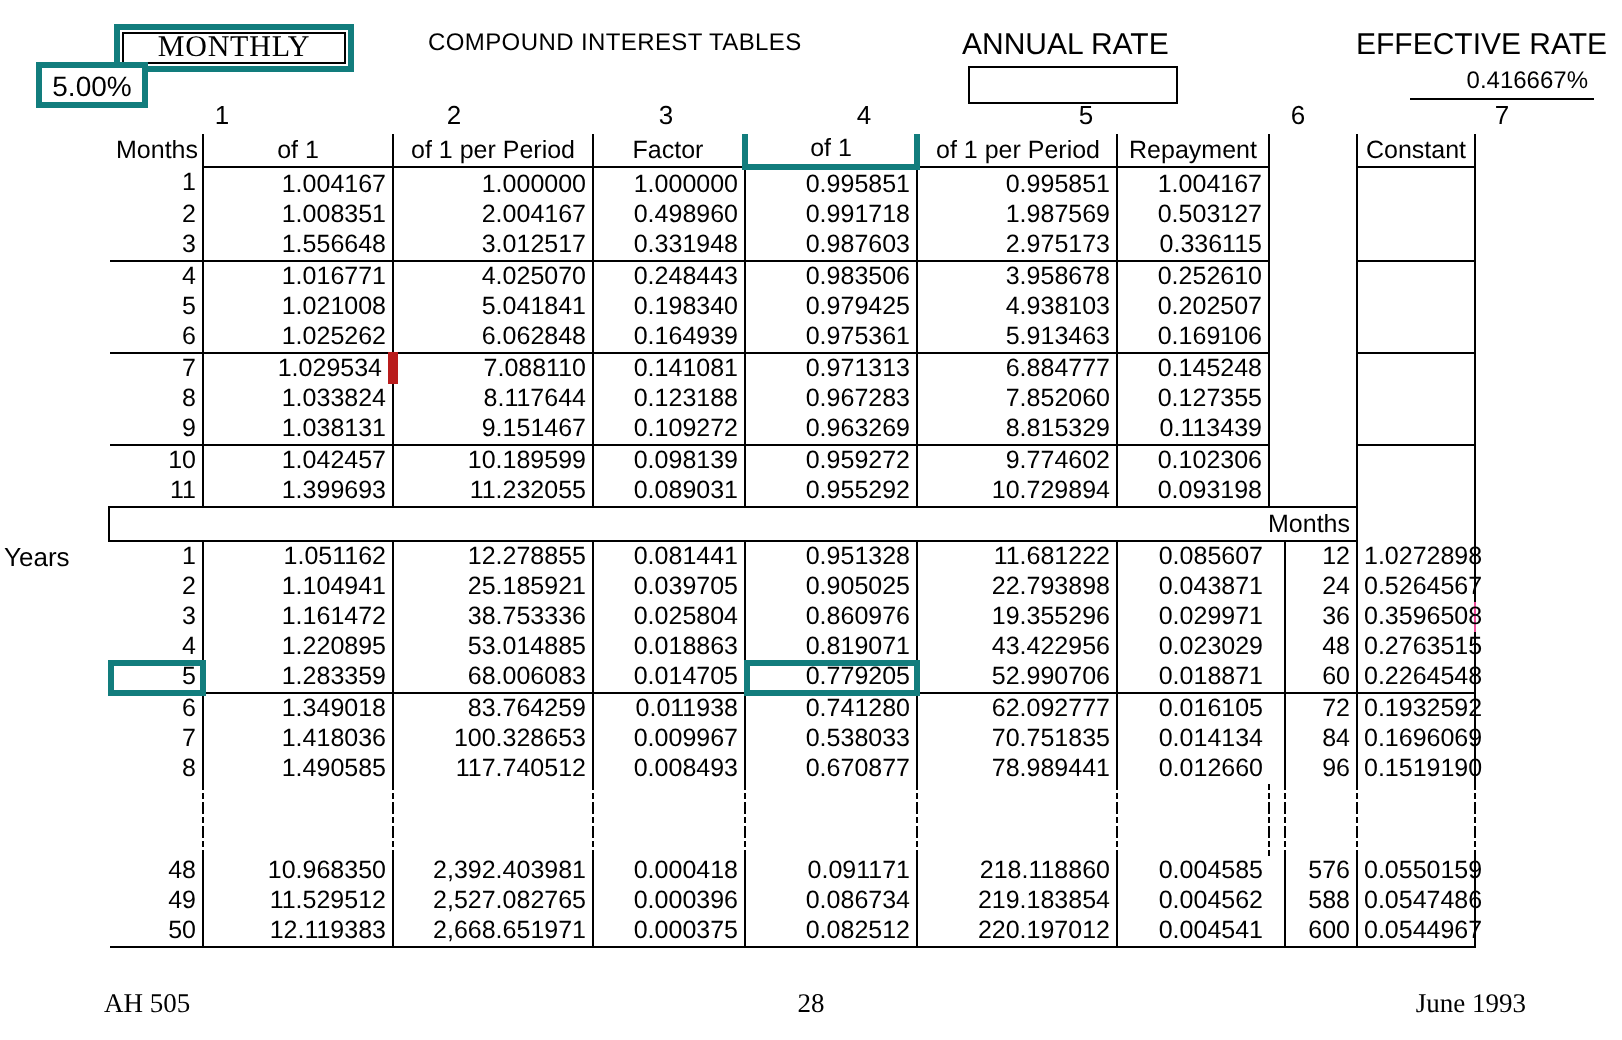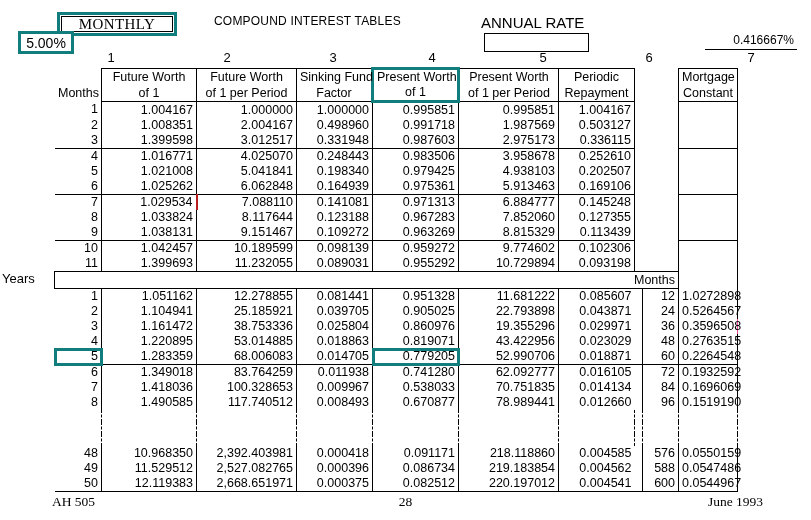--- a/index.html
+++ b/index.html
@@ -201,20 +201,21 @@
     <div class="monthly-box">
       <div class="monthly-inner">MONTHLY</div>
     </div>
 
     <div class="title-main">COMPOUND INTEREST TABLES</div>
 
     <div class="annual-label">ANNUAL RATE</div>
     <div class="annual-outer"></div>
     <div class="annual-inner">5.00%</div>
 
+    <div class="eff-label">EFFECTIVE RATE</div>
     <div class="eff-value">0.416667%</div>
     <div class="eff-rule"></div>
   </div>
 
   <div class="colnums">
     <div class="colnum" style="left:54px;width:114px;">1</div>
     <div class="colnum" style="left:168px;width:118px;">2</div>
     <div class="colnum" style="left:286px;width:94px;">3</div>
     <div class="colnum" style="left:380px;width:104px;">4</div>
     <div class="colnum" style="left:484px;width:118px;">5</div>
@@ -231,32 +232,20 @@
         <col style="width:76px">
         <col style="width:86px">
         <col style="width:100px">
         <col style="width:76px">
         <col style="width:8px">
         <col style="width:36px">
         <col style="width:59px">
       </colgroup>
 
       <tbody>
-          <tr class="hrow">
-        <td class="nb"></td>
-        <td style="border-bottom:none">Future Worth</td>
-        <td style="border-bottom:none">Future Worth</td>
-        <td style="border-bottom:none">Sinking Fund</td>
-        <td class="hl" style="border-bottom:none">Present Worth</td>
-        <td style="border-bottom:none">Present Worth</td>
-        <td style="border-bottom:none">Periodic</td>
-        <td class="nb"></td>
-        <td class="nb"></td>
-        <td style="border-bottom:none;border-left:1px solid #000">Mortgage</td>
-      </tr>
 
       <tr class="hrow">
         <td class="nb" style="text-align:right;padding-right:2px">Months</td>
         <td style="border-top:none">of 1</td>
         <td style="border-top:none">of 1 per Period</td>
         <td style="border-top:none">Factor</td>
         <td class="hl" style="border-top:none">of 1</td>
         <td style="border-top:none">of 1 per Period</td>
         <td style="border-top:none">Repayment</td>
         <td class="nb"></td>
@@ -285,21 +274,21 @@
             <td class="num" style="border-left:1px solid #000;border-right:1px solid #000;">0.498960</td>
             <td class="num" style="border-left:1px solid #000;border-right:1px solid #000;">0.991718</td>
             <td class="num" style="border-left:1px solid #000;border-right:1px solid #000;">1.987569</td>
             <td class="num" style="border-left:1px solid #000;border-right:1px solid #000;">0.503127</td>
             <td class=""></td>
             <td class=""></td>
             <td class="num" style="border-left:1px solid #000;border-right:1px solid #000;"></td>
           </tr>
           <tr>
             <td class="idx" style="border-right:1px solid #000;border-bottom:1px solid #000;">3</td>
-            <td class="num" style="border-left:1px solid #000;border-right:1px solid #000;border-bottom:1px solid #000;">1.399598</td>
+            <td class="num" style="border-left:1px solid #000;border-right:1px solid #000;border-bottom:1px solid #000;">1.556648</td>
             <td class="num" style="border-left:1px solid #000;border-right:1px solid #000;border-bottom:1px solid #000;">3.012517</td>
             <td class="num" style="border-left:1px solid #000;border-right:1px solid #000;border-bottom:1px solid #000;">0.331948</td>
             <td class="num" style="border-left:1px solid #000;border-right:1px solid #000;border-bottom:1px solid #000;">0.987603</td>
             <td class="num" style="border-left:1px solid #000;border-right:1px solid #000;border-bottom:1px solid #000;">2.975173</td>
             <td class="num" style="border-left:1px solid #000;border-right:1px solid #000;border-bottom:1px solid #000;">0.336115</td>
             <td class=""></td>
             <td class=""></td>
             <td class="num" style="border-left:1px solid #000;border-right:1px solid #000;border-bottom:1px solid #000;"></td>
           </tr>
           <tr>
@@ -334,21 +323,21 @@
             <td class="num" style="border-left:1px solid #000;border-right:1px solid #000;border-bottom:1px solid #000;">0.975361</td>
             <td class="num" style="border-left:1px solid #000;border-right:1px solid #000;border-bottom:1px solid #000;">5.913463</td>
             <td class="num" style="border-left:1px solid #000;border-right:1px solid #000;border-bottom:1px solid #000;">0.169106</td>
             <td class=""></td>
             <td class=""></td>
             <td class="num" style="border-left:1px solid #000;border-right:1px solid #000;border-bottom:1px solid #000;"></td>
           </tr>
           <tr>
             <td class="idx" style="border-right:1px solid #000;">7</td>
             <td class="num" style="border-left:1px solid #000;border-right:1px solid #000;">1.029534</td>
-            <td class="num" style="border-left:2px solid #b91c1c;border-right:1px solid #000;margin-top:28px;">7.088110</td>
+            <td class="num" style="border-left:5px solid #b91c1c;border-right:1px solid #000;margin-top:28px;">7.088110</td>
             <td class="num" style="border-left:1px solid #000;border-right:1px solid #000;">0.141081</td>
             <td class="num" style="border-left:1px solid #000;border-right:1px solid #000;">0.971313</td>
             <td class="num" style="border-left:1px solid #000;border-right:1px solid #000;">6.884777</td>
             <td class="num" style="border-left:1px solid #000;border-right:1px solid #000;">0.145248</td>
             <td class=""></td>
             <td class=""></td>
             <td class="num" style="border-left:1px solid #000;border-right:1px solid #000;"></td>
           </tr>
           <tr>
             <td class="idx" style="border-right:1px solid #000;">8</td>

